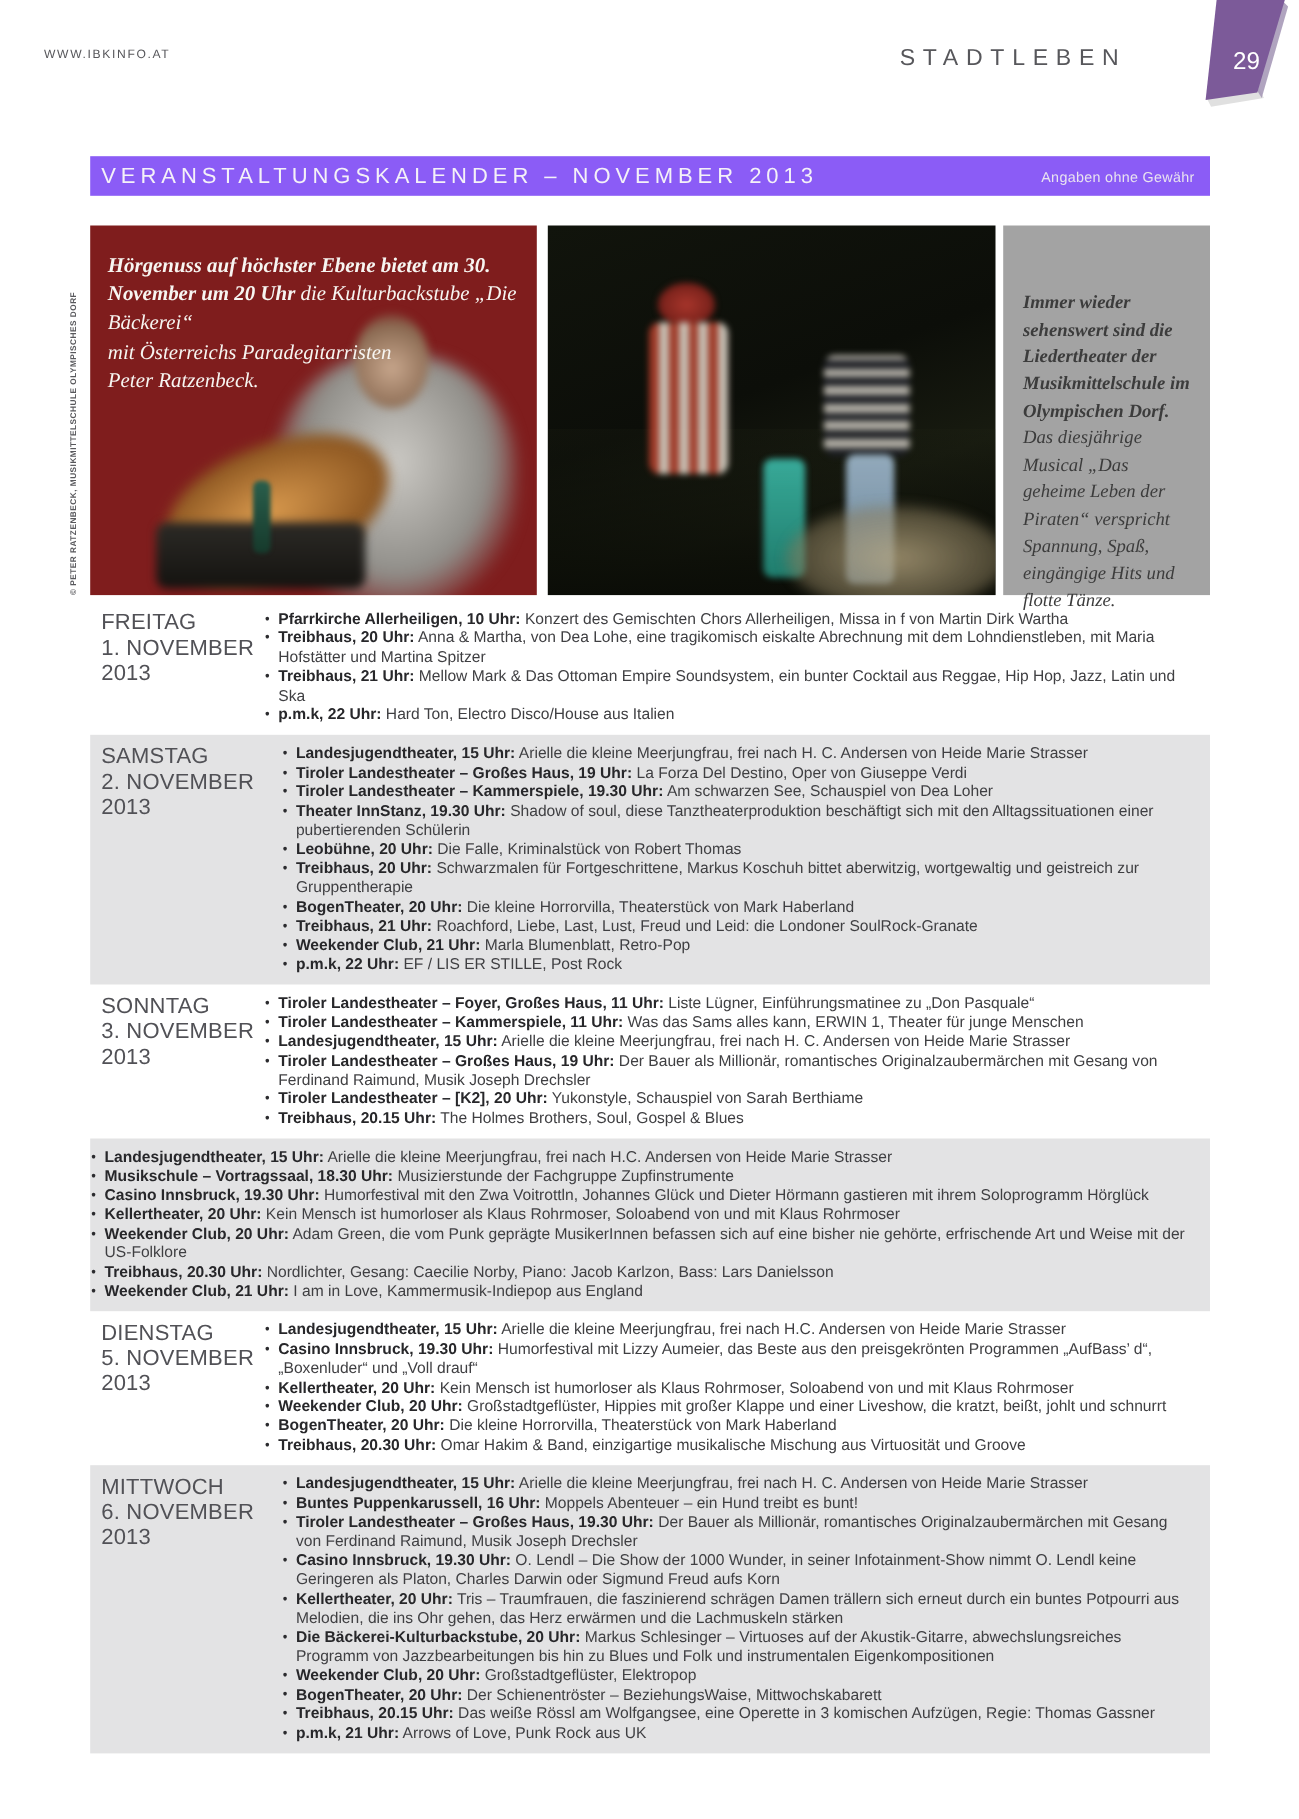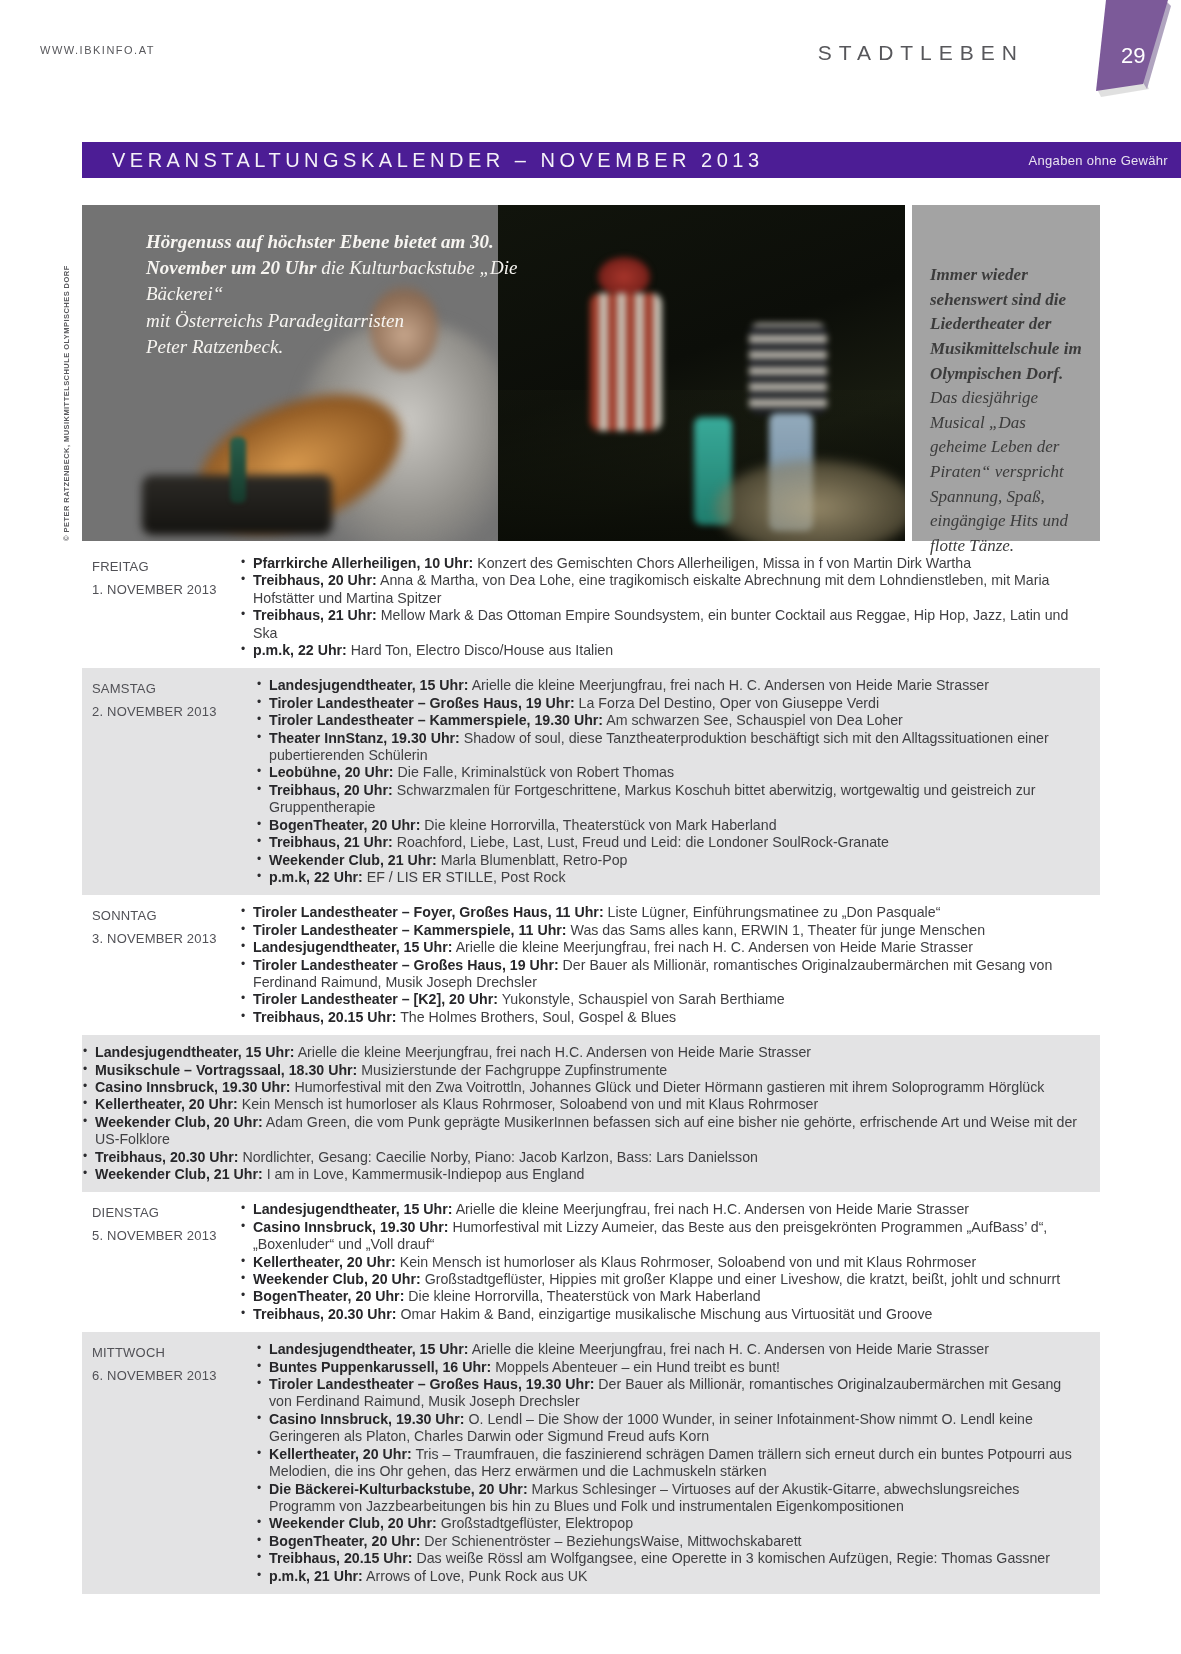--- a/index.html
+++ b/index.html
@@ -8,27 +8,27 @@
     background:#ffffff; overflow:hidden;
     font-family:"Liberation Sans", sans-serif;
     -webkit-font-smoothing:antialiased;
   }
   
   .site-url { position:absolute; left:40px; top:44px; font-size:11px; letter-spacing:1.5px; color:#57575B; }
   .section-label { position:absolute; top:41px; right:157px; font-size:21px; letter-spacing:7px; color:#57575B; }
   .badge { position:absolute; left:1085px; top:0; }
   .badge text { font-family:"Liberation Sans", sans-serif; font-size:22px; fill:#ffffff; }
   
-  .banner { position:absolute; left:82px; top:142px; width:1100px; height:36px;
-    background:#4c1d95; display:flex; align-items:center; box-sizing:border-box;padding-left:20px; }
+  .banner { position:absolute; left:82px; top:142px; width:1018px; height:36px;
+    background:#8b5cf6; display:flex; align-items:center; box-sizing:border-box; }
   .banner-title { margin-left:10px; font-size:20px; letter-spacing:4.5px; color:#F4F1F8; white-space:nowrap; }
   .banner-note { margin-left:auto; margin-right:14px; font-size:13px; color:#E9E3F0; letter-spacing:0.3px; }
   
   .photo { position:absolute; top:205px; height:336px; overflow:hidden; }
-  .photo-left  { left:82px;  width:406px; background:#737373;padding-left:48px; }
+  .photo-left  { left:82px;  width:406px; background:#7f1d1d; }
   .photo-mid   { left:498px; width:407px; background:linear-gradient(160deg,#11140c 0%,#0c0e09 45%,#181b10 70%,#0a0b07 100%); }
   .caption-box { position:absolute; top:205px; left:912px; width:188px; height:336px; background:#a3a3a3; box-sizing:border-box; }
   .cap-left { position:relative; z-index:5; margin:24px 18px 0 16px;
     font-family:"Liberation Serif", serif; font-style:italic;
     font-size:19px; line-height:1.38; color:#F7F5F1; white-space:pre-line; }
   .cap-left b { font-weight:700; }
   .cap-right { margin:58px 14px 0 18px;
     font-family:"Liberation Serif", serif; font-style:italic;
     font-size:17px; line-height:1.45; color:#3C3C3C; }
   .cap-right b { font-weight:700; }
@@ -60,21 +60,21 @@
               background:radial-gradient(#b5a57f,#51483077); filter:blur(6px); opacity:.8; }
   
   .credit { position:absolute; left:62px; top:205px; width:336px; height:12px;
     transform-origin:0 0; transform:rotate(-90deg) translateX(-336px);
     font-size:7.5px; font-weight:bold; letter-spacing:0.45px; color:#58585C; white-space:nowrap; }
   
   .calendar { position:absolute; left:82px; top:546px; width:1018px; }
   section.day-row { display:flex; padding:6px 0 9px; box-sizing:border-box; }
   section.day-row.shaded { background:#E3E3E4;gap:16px; }
   .day-col { width:158px; flex:0 0 158px; padding:3px 0 0 10px; box-sizing:border-box;
-    color:#515156; font-size:13px; line-height:23px; letter-spacing:0.2px; }
+    color:#515156; font-size:20px; line-height:23px; letter-spacing:0.2px; }
   ul.events { flex:1; margin:0; padding:3px 12px 0 0; list-style:none; }
   ul.events li { position:relative; padding-left:13px; margin:0;
     font-size:14.2px; line-height:17.4px; color:#3F3F42; }
   ul.events .bullet { position:absolute; left:1px; top:-1px; font-size:12px; color:#2B2B2E; }
   ul.events .ev-t { font-weight:bold; color:#27272A; }
 </style>
 </head>
 <body>
 
 <div class="page">

